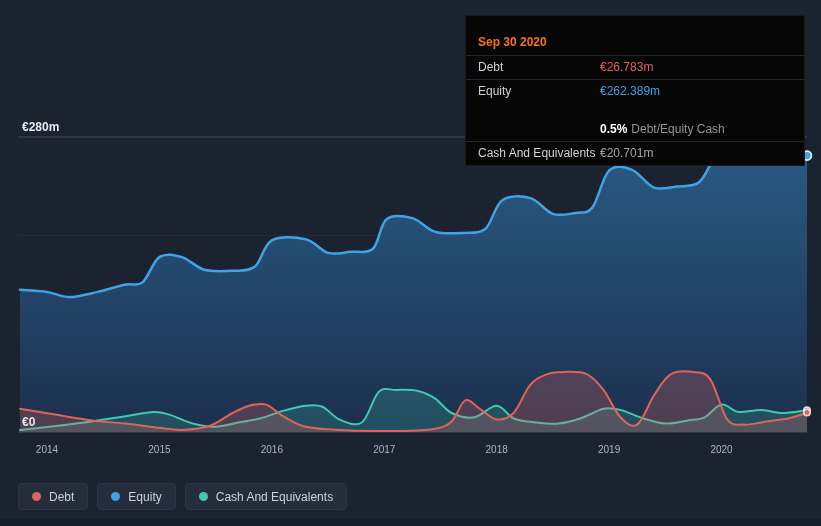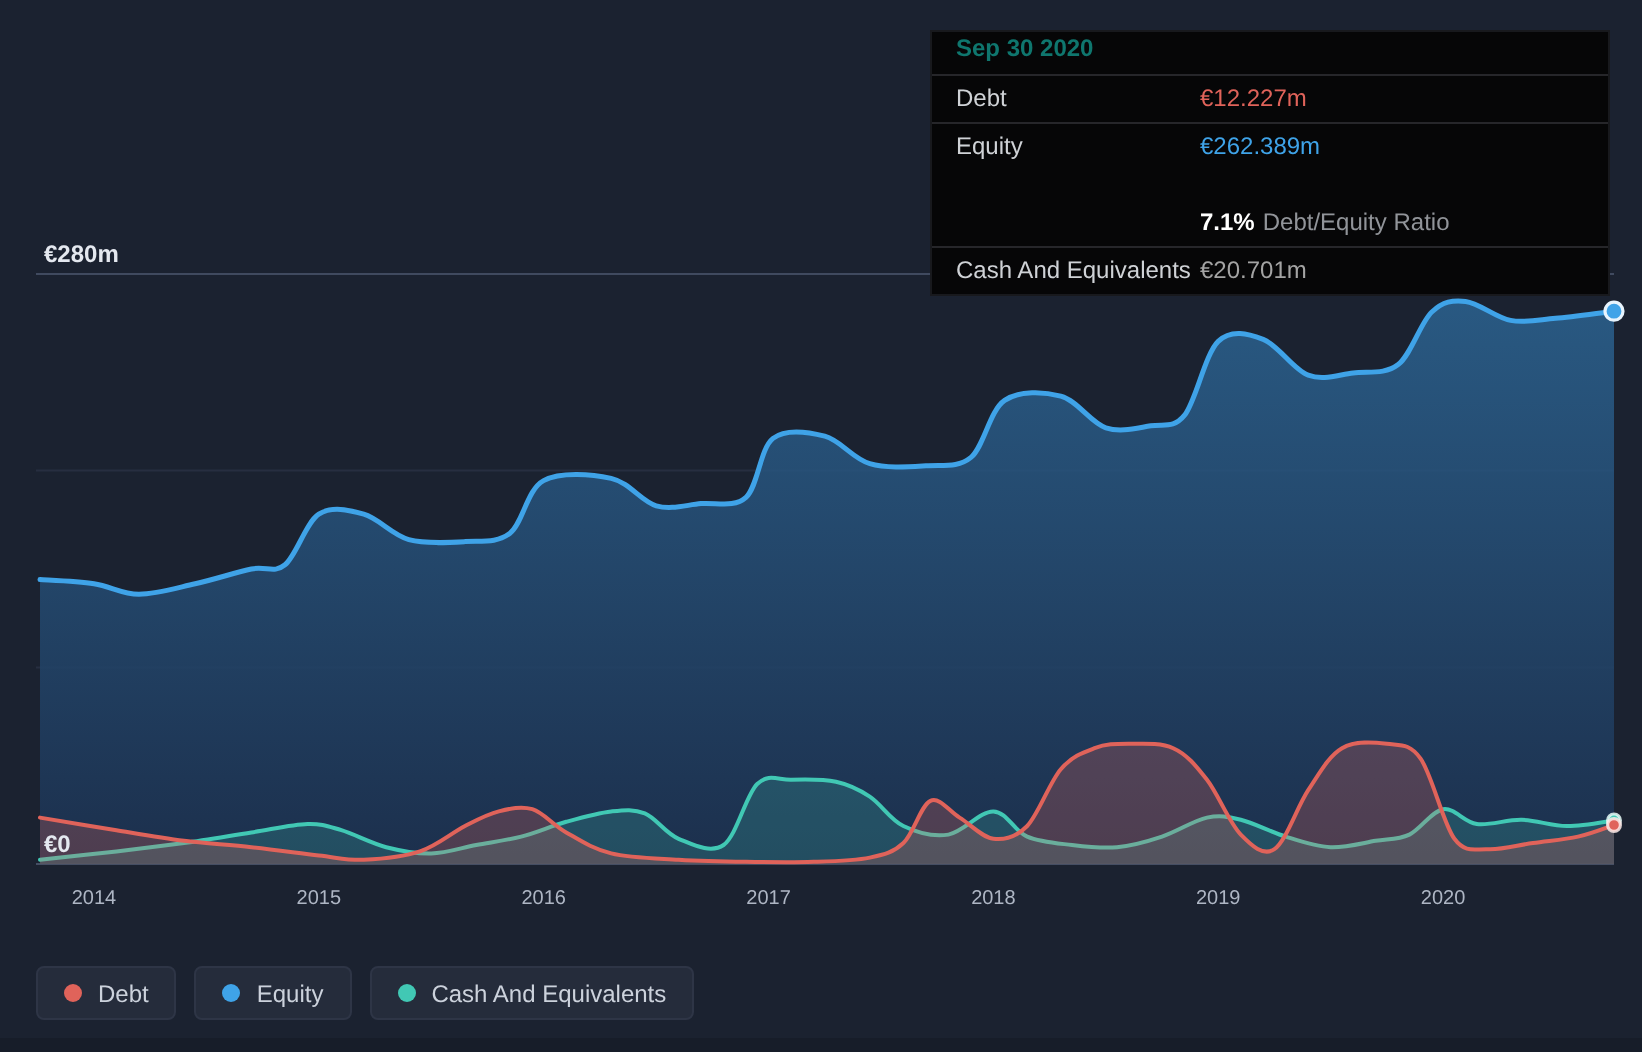--- a/index.html
+++ b/index.html
@@ -11,21 +11,21 @@
   }
   #stage { position:absolute; inset:0; width:821px; height:526px; }
   #chart-layer { position:absolute; inset:0;border-radius:15px; }
   .y-label { position:absolute; left:22px; font-size:12px; font-weight:700; color:#e4e8ef; }
   .x-label { position:absolute; top:444px; transform:translateX(-50%); font-size:10px; color:#aeb6c4; }
 
   .tooltip {
     position:absolute; top:15px; right:16px; width:340px;
     background:#060607; border:1px solid #18191d; z-index:3; font-size:12px;
   }
-  .tt-header { padding:1px 12px 6px; font-weight:700; color:#0f766e; }
+  .tt-header { padding:19px 12px 6px; font-weight:700; color:#f97316; }
   .tt-row { display:flex; align-items:flex-start; padding:4px 12px 5px; border-top:1px solid #26262a; color:#cfd2d6; }
   .tt-label { flex:0 0 122px; white-space:nowrap; }
   .tt-col { display:flex; flex-direction:column;gap:21px; }
   .tt-ratio { margin-top:3px; color:#919499; }
   .tt-ratio b { color:#ffffff; font-weight:700; margin-right:4px; }
 
   .legend { position:absolute; left:18px; bottom:16px; display:flex; gap:9px; z-index:2; }
   .legend-item {
     display:flex; align-items:center; gap:8px; height:27px; padding:0 13px;
     background:#252c3b; border:1px solid #2e3546; border-radius:4px;
@@ -59,27 +59,27 @@
         <path d="M20.0,408.8C26.4,409.9 46.2,413.2 58.2,415.1C70.2,417.1 80.7,419.0 92.0,420.4C103.2,421.8 114.4,422.3 125.7,423.6C136.9,424.8 150.0,426.7 159.4,427.8C168.8,428.8 173.5,430.2 181.9,429.9C190.3,429.5 201.6,428.5 210.0,425.7C218.4,422.9 225.9,416.4 232.5,413.0C239.0,409.7 243.7,407.1 249.4,405.7C255.0,404.3 260.6,402.9 266.2,404.6C271.8,406.4 276.5,412.5 283.1,416.2C289.6,419.9 296.2,424.4 305.6,426.7C314.9,429.0 328.1,429.2 339.3,429.9C350.5,430.6 361.8,430.8 373.0,430.9C384.3,431.1 396.4,431.3 406.8,430.9C417.1,430.6 427.4,430.4 434.9,428.8C442.4,427.3 446.7,426.2 451.7,421.5C456.8,416.7 460.5,402.5 465.2,400.4C469.9,398.3 474.6,405.7 479.8,408.8C485.1,412.0 491.1,418.7 496.7,419.4C502.3,420.1 507.9,418.8 513.6,413.0C519.2,407.2 524.8,391.1 530.4,384.6C536.0,378.1 541.7,376.2 547.3,374.1C552.9,371.9 557.6,371.9 564.2,371.9C570.7,371.9 580.1,371.1 586.6,374.1C593.2,377.0 597.9,382.7 603.5,389.9C609.1,397.1 614.7,411.5 620.4,417.3C626.0,423.0 631.6,428.3 637.2,424.6C642.9,420.9 648.5,403.6 654.1,395.1C659.7,386.7 664.4,377.9 671.0,374.1C677.5,370.2 686.9,371.1 693.4,371.9C700.0,372.8 704.7,371.4 710.3,379.3C715.9,387.2 721.6,411.8 727.2,419.4C732.8,426.9 737.5,424.3 744.0,424.6C750.6,425.0 759.0,422.5 766.5,421.5C774.0,420.4 782.3,419.8 789.0,418.3C795.8,416.8 804.0,413.5 807.0,412.5" fill="none" stroke="#e0635a" stroke-width="2" stroke-linejoin="round" stroke-linecap="round"></path>
         <circle cx="807.0" cy="155.6" r="4.5" fill="#3fa3e8" stroke="#e8f4fd" stroke-width="1.6"></circle>
         <circle cx="807.0" cy="410.2" r="3.2" fill="#41c8b4" stroke="rgba(232,250,247,0.85)" stroke-width="1.6"></circle>
         <circle cx="807.0" cy="412.5" r="3.2" fill="#e0635a" stroke="rgba(253,235,233,0.85)" stroke-width="1.6"></circle>
       </svg><span class="y-label" style="top: 120px;">€280m</span><span class="y-label" style="top: 415px;">€0</span><span class="x-label" style="left: 46.9829px;">2014</span><span class="x-label" style="left: 159.411px;">2015</span><span class="x-label" style="left: 271.84px;">2016</span><span class="x-label" style="left: 384.269px;">2017</span><span class="x-label" style="left: 496.697px;">2018</span><span class="x-label" style="left: 609.126px;">2019</span><span class="x-label" style="left: 721.554px;">2020</span></div>
 
   <div class="tooltip">
     <div class="tt-header">Sep 30 2020</div>
     <div class="tt-row">
       <span class="tt-label">Debt</span>
-      <span class="tt-value" style="color: rgb(224, 99, 90);">€12.227m</span>
+      <span class="tt-value" style="color: rgb(224, 99, 90);">€26.783m</span>
     </div>
     <div class="tt-row">
       <span class="tt-label">Equity</span>
       <div class="tt-col">
         <span class="tt-value" style="color: rgb(63, 163, 232);">€262.389m</span>
-        <span class="tt-ratio"><b>7.1%</b><span>Debt/Equity Ratio</span></span>
+        <span class="tt-ratio"><b>0.5%</b><span>Debt/Equity Cash</span></span>
       </div>
     </div>
     <div class="tt-row">
       <span class="tt-label">Cash And Equivalents</span>
       <span class="tt-value" style="color: #a3a3a3;">€20.701m</span>
     </div>
   </div>
 
   <div class="legend">
     <div class="legend-item">

